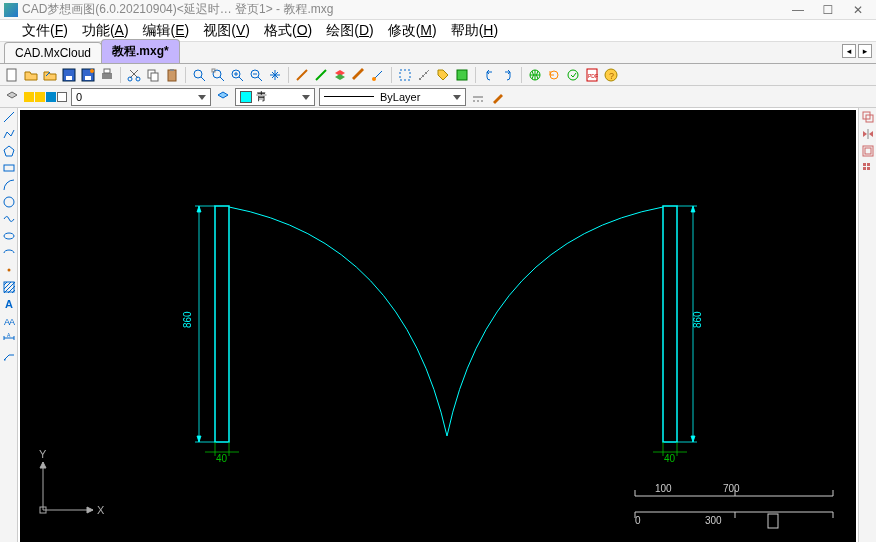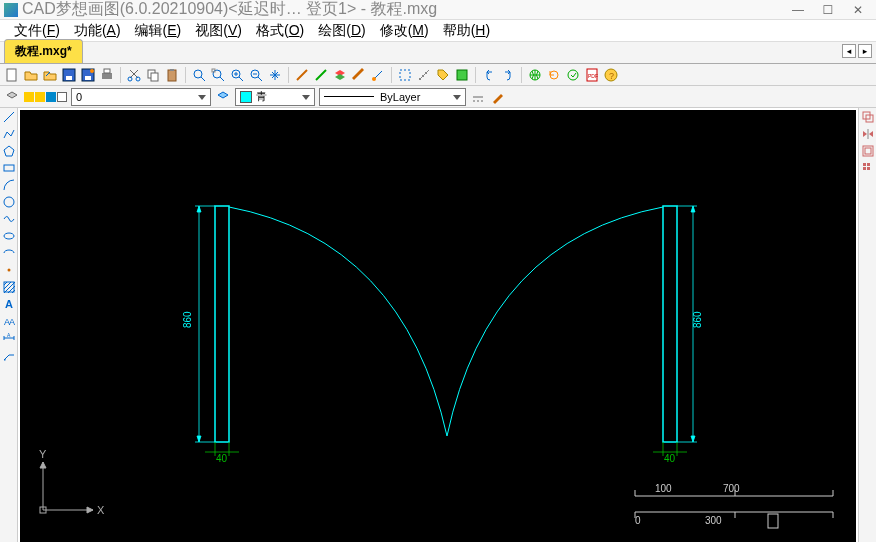--- a/index.html
+++ b/index.html
@@ -1,27 +1,27 @@
 <!DOCTYPE html>
 <html><head>
 <meta charset="utf-8">
 <style>
 * { margin: 0; padding: 0; box-sizing: border-box; }
 body { font-family: "Microsoft YaHei", Arial, sans-serif; font-size: 12px; background: #f0f0f0; width: 876px; height: 542px; overflow: hidden; }
 .titlebar { height: 20px; background: #f8f8f8; display: flex; align-items: center; padding: 0 4px; border-bottom: 1px solid #ddd; }
 .titlebar-icon { width: 14px; height: 14px; background: linear-gradient(135deg,#4a9,#27c); margin-right: 4px; }
-.titlebar-text { flex: 1; color: #888; font-size: 16px; }
+.titlebar-text { flex: 1; color: #888; font-size: 12px; }
 .win-btns { display: flex; gap: 2px; }
 .win-btn { width: 28px; height: 16px; display: flex; align-items: center; justify-content: center; color: #666; cursor: pointer; }
-.menubar { height: 22px; background: #fff; display: flex; align-items: center; padding: 0 8px; gap: 2px; border-bottom: 1px solid #ddd; }
+.menubar { height: 22px; background: #fff; display: flex; align-items: center; padding: 0 16px; gap: 2px; border-bottom: 1px solid #ddd; }
 .menu-item { padding: 2px 6px; cursor: pointer; font-size: 14px; }
 .menu-item u { text-decoration: underline; }
 .tabbar { height: 22px; background: #f4f4f4; display: flex; align-items: flex-end; padding-left: 4px; border-bottom: 1px solid #aaa; position: relative; }
 .tab { padding: 3px 10px; background: #f8f8f8; border: 1px solid #aaa; border-bottom: none; border-radius: 4px 4px 0 0; margin-right: -1px; font-size: 12px; cursor: pointer; }
-.tab.active { background: #fde047; font-weight: bold; z-index: 2; margin-top: 19px; }
+.tab.active { background: #c4b5fd; font-weight: bold; z-index: 2; margin-top: 19px; }
 .tab-nav { position: absolute; right: 4px; top: 2px; display: flex; gap: 2px; }
 .tab-nav-btn { width: 14px; height: 14px; border: 1px solid #999; background: #fff; font-size: 9px; display: flex; align-items: center; justify-content: center; cursor: pointer; }
 .toolbar1 { height: 22px; background: #f4f4f4; display: flex; align-items: center; padding: 0 4px; gap: 3px; border-bottom: 1px solid #ccc; }
 .tb-icon { width: 16px; height: 16px; display: flex; align-items: center; justify-content: center; cursor: pointer; border: 1px solid transparent; }
 .tb-sep { width: 1px; height: 16px; background: #ccc; margin: 0 2px; }
 .toolbar2 { height: 22px; background: #f4f4f4; display: flex; align-items: center; padding: 0 4px; gap: 4px; border-bottom: 1px solid #ccc; }
 .layer-swatch { display: flex; align-items: center; gap: 1px; }
 .sw { width: 10px; height: 10px; }
 .combo { height: 18px; border: 1px solid #7a7a7a; background: #fff; display: flex; align-items: center; padding: 0 4px; font-size: 11px; cursor: pointer; position: relative; }
 .combo::after { content: ""; position: absolute; right: 4px; top: 6px; border-left: 4px solid transparent; border-right: 4px solid transparent; border-top: 5px solid #555; }
@@ -56,20 +56,21 @@
   <div class="menu-item"><span>功能</span>(<u>A</u>)</div>
   <div class="menu-item"><span>编辑</span>(<u>E</u>)</div>
   <div class="menu-item"><span>视图</span>(<u>V</u>)</div>
   <div class="menu-item"><span>格式</span>(<u>O</u>)</div>
   <div class="menu-item"><span>绘图</span>(<u>D</u>)</div>
   <div class="menu-item"><span>修改</span>(<u>M</u>)</div>
   <div class="menu-item"><span>帮助</span>(<u>H</u>)</div>
 </div>
 
 <div class="tabbar">
+  <div class="tab">CAD.MxCloud</div>
   <div class="tab active">教程.mxg*</div>
   <div class="tab-nav">
     <div class="tab-nav-btn">◂</div>
     <div class="tab-nav-btn">▸</div>
   </div>
 </div>
 
 <div class="toolbar1">
   <div class="tb-icon">
       <svg width="14" height="14">

